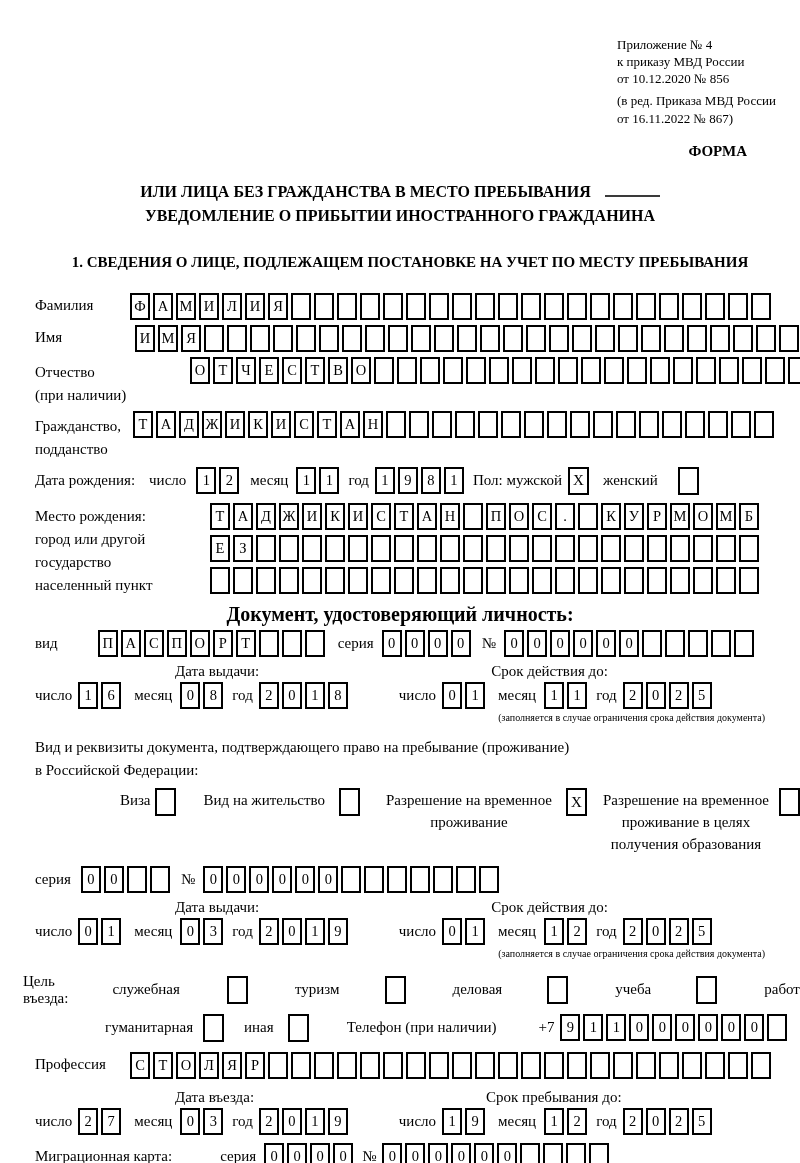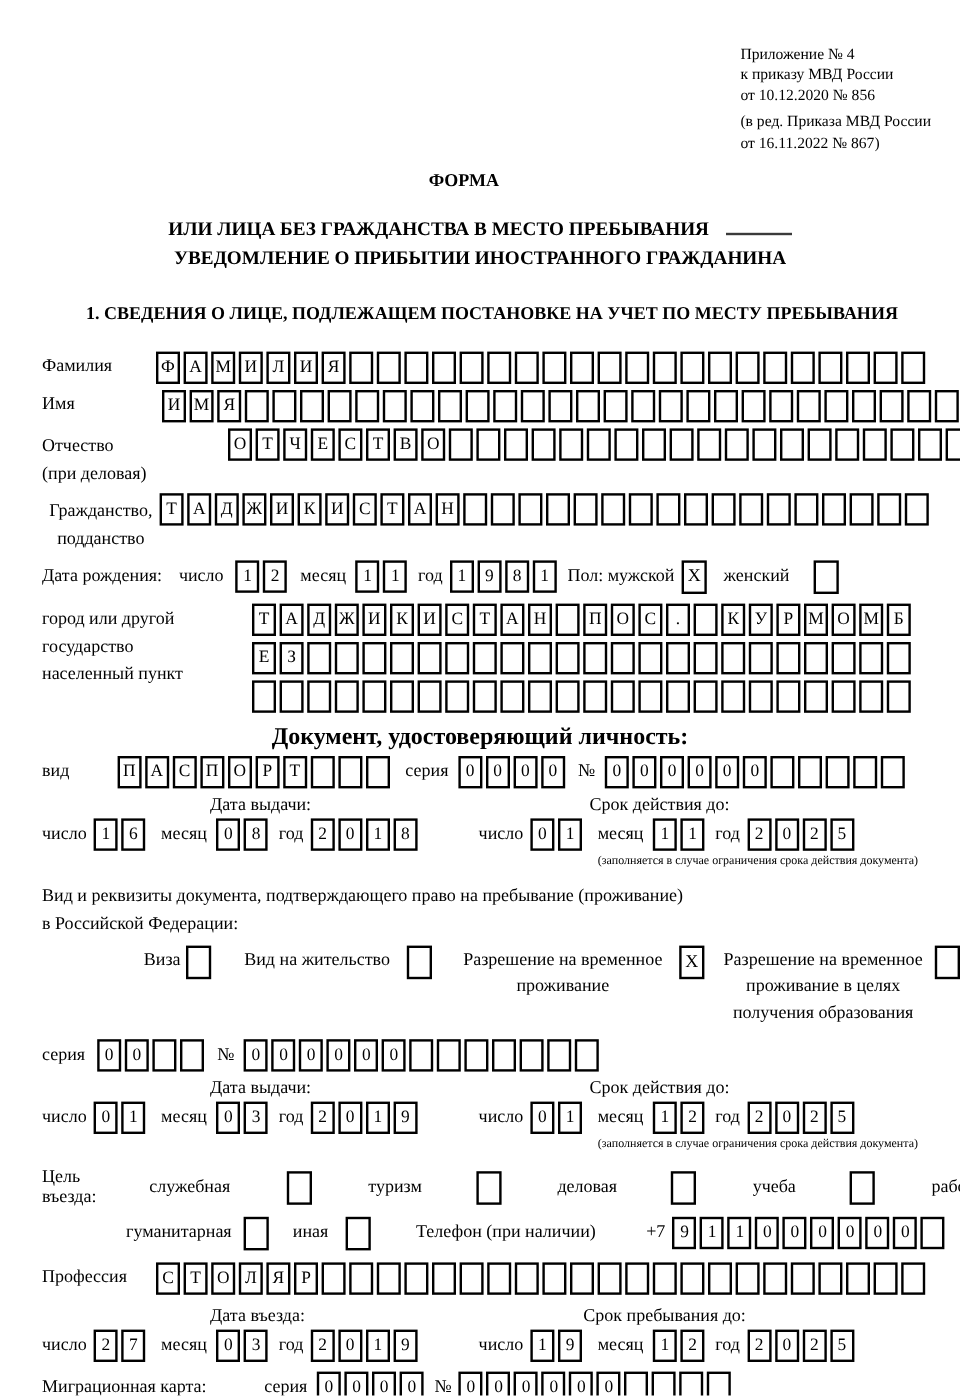--- a/index.html
+++ b/index.html
@@ -7,21 +7,21 @@
   body {
     width: 800px; height: 1163px; overflow: hidden;
     font-family: "Liberation Serif", "DejaVu Serif", serif;
     font-size: 15px; color:#000; position: relative;
   }
   .page { padding-top: 36px; }
 
   
   .appendix { margin-left: 617px; font-size: 13px; line-height: 1.32; }
   .appendix .amend { margin-top: 5px; }
-  .form-label { margin-top: 16px; padding-right: 27px; text-align: center; font-weight: bold; font-size: 15px; }
+  .form-label { margin-top: 16px; padding-right: 53px; text-align: right; font-weight: bold; font-size: 15px; }
 
   
   .title { margin-top: 20px; text-align: center; font-weight: bold; font-size: 16px; line-height: 1.5; }
   .blank-line { display:inline-block; width: 55px; border-bottom: 2px solid #3a3a3a; margin-left: 14px; vertical-align: baseline; }
 
   .sec-head { margin: 26px 20px 0 40px; font-weight: bold; font-size: 15px; text-align: center; }
 
   
   .frow { display:flex; align-items: flex-start; margin-left: 35px; }
   .flabel { flex: none; padding-top: 4px; }
@@ -38,21 +38,21 @@
   .lblcol div { line-height: 23px; }
 
   
   .w-fam { width: 95px; }
   .w-imya { width: 65px; }
   .w-otch { width: 120px; }
   .w-grazh { width: 98px; }
   .w-mesto { width: 175px; }
   .w-prof { width: 95px; }
 
-  .mt4 { margin-top: 4px; text-align: center; } .mt5 { margin-top: 5px; gap: 35px; } .mt6 { margin-top: 6px; }
+  .mt4 { margin-top: 4px; } .mt5 { margin-top: 5px; gap: 35px; } .mt6 { margin-top: 6px; }
   .mt8 { margin-top: 8px; } .mt10 { margin-top: 10px; } .mt22 { margin-top: 22px; }
 
   .inline-lbl { padding-top: 4px; flex:none; }
   .gap6 { margin-left: 6px; } .gap8 { margin-left: 8px; } .gap10 { margin-left: 10px; }
   .gap14 { margin-left: 14px; } .gap20 { margin-left: 20px; } .gap28 { margin-left: 28px; }
 
   .boxrows .cellrow { margin-bottom: 5px; }
 
   .doc-head { text-align:center; font-weight:bold; margin-top: 4px; font-size: 20px; }
 
@@ -66,21 +66,21 @@
   .dategrp .lab { flex:none; }
 
   .note { text-align:right; padding-right: 35px; font-size: 10px; margin-top: 3px; }
 
   .restext { margin-left: 35px; margin-top: 13px; line-height: 1.55; }
 
   .opts { display:flex; align-items:flex-start; margin-left: 35px; margin-top: 6px; justify-content: flex-end; }
   .opt-center { text-align:center; line-height: 1.45; }
   .optpair { display:flex; align-items:flex-start; }
 
-  .purpose-row { display:flex; align-items:center; margin-left: 35px; margin-top: 14px; gap: 39px; }
+  .purpose-row { display:flex; align-items:center; margin-left: 23px; margin-top: 14px; gap: 39px; }
   .purpose-row .plab { margin-right: 5px; }
   .purpose2 { display:flex; align-items:center; margin-left: 105px; margin-top: 7px; }
 </style>
 </head>
 <body>
 
 <div class="page">
 
   <div class="appendix">
     <div>Приложение № 4</div>
@@ -164,21 +164,21 @@
         <div class="cell"></div>
         <div class="cell"></div>
         <div class="cell"></div>
         <div class="cell"></div>
       </div>
   </div>
 
   <div class="frow mt5">
     <div class="flabel w-otch lblcol">
       <div>Отчество</div>
-      <div>(при деловая)</div>
+      <div>(при наличии)</div>
     </div>
     <div class="cellrow">
         <div class="cell">О</div>
         <div class="cell">Т</div>
         <div class="cell">Ч</div>
         <div class="cell">Е</div>
         <div class="cell">С</div>
         <div class="cell">Т</div>
         <div class="cell">В</div>
         <div class="cell">О</div>
@@ -261,20 +261,21 @@
         <div class="cell">1</div>
       </div>
     <span class="gap6">Пол: мужской</span>
     <div class="cbx gap6">X</div>
     <span class="gap14">женский</span>
     <div class="cbx gap20"></div>
   </div>
 
   <div class="frow mt8">
     <div class="flabel w-mesto lblcol" style="padding-top:2px">
+      <div>Место рождения:</div>
       <div>город или другой</div>
       <div>государство</div>
       <div>населенный пункт</div>
     </div>
     <div class="boxrows">
       <div class="cellrow">
           <div class="cell">Т</div>
           <div class="cell">А</div>
           <div class="cell">Д</div>
           <div class="cell">Ж</div>

